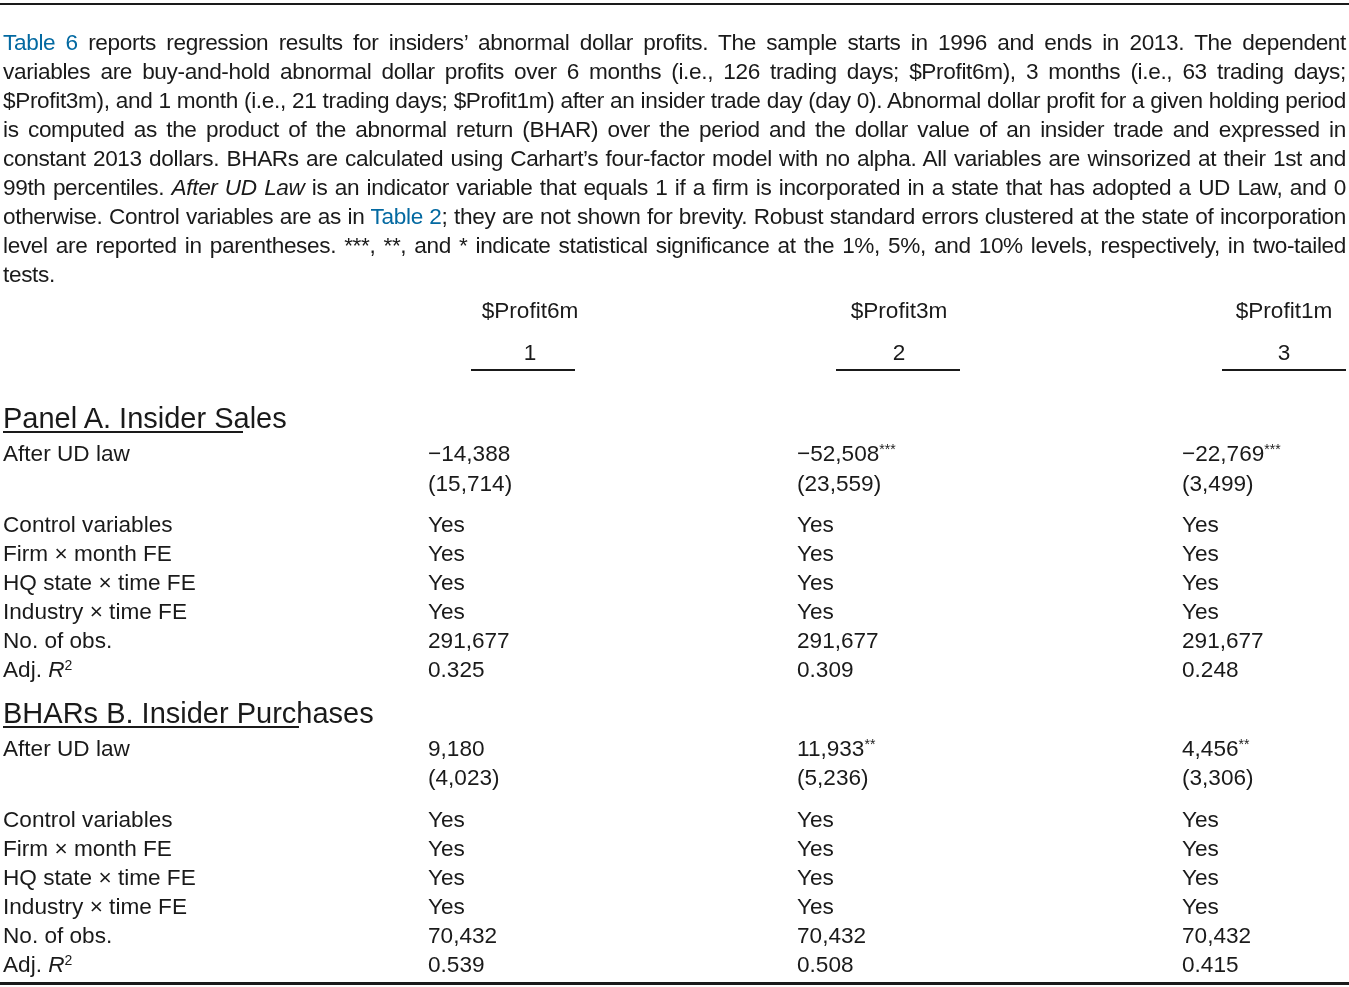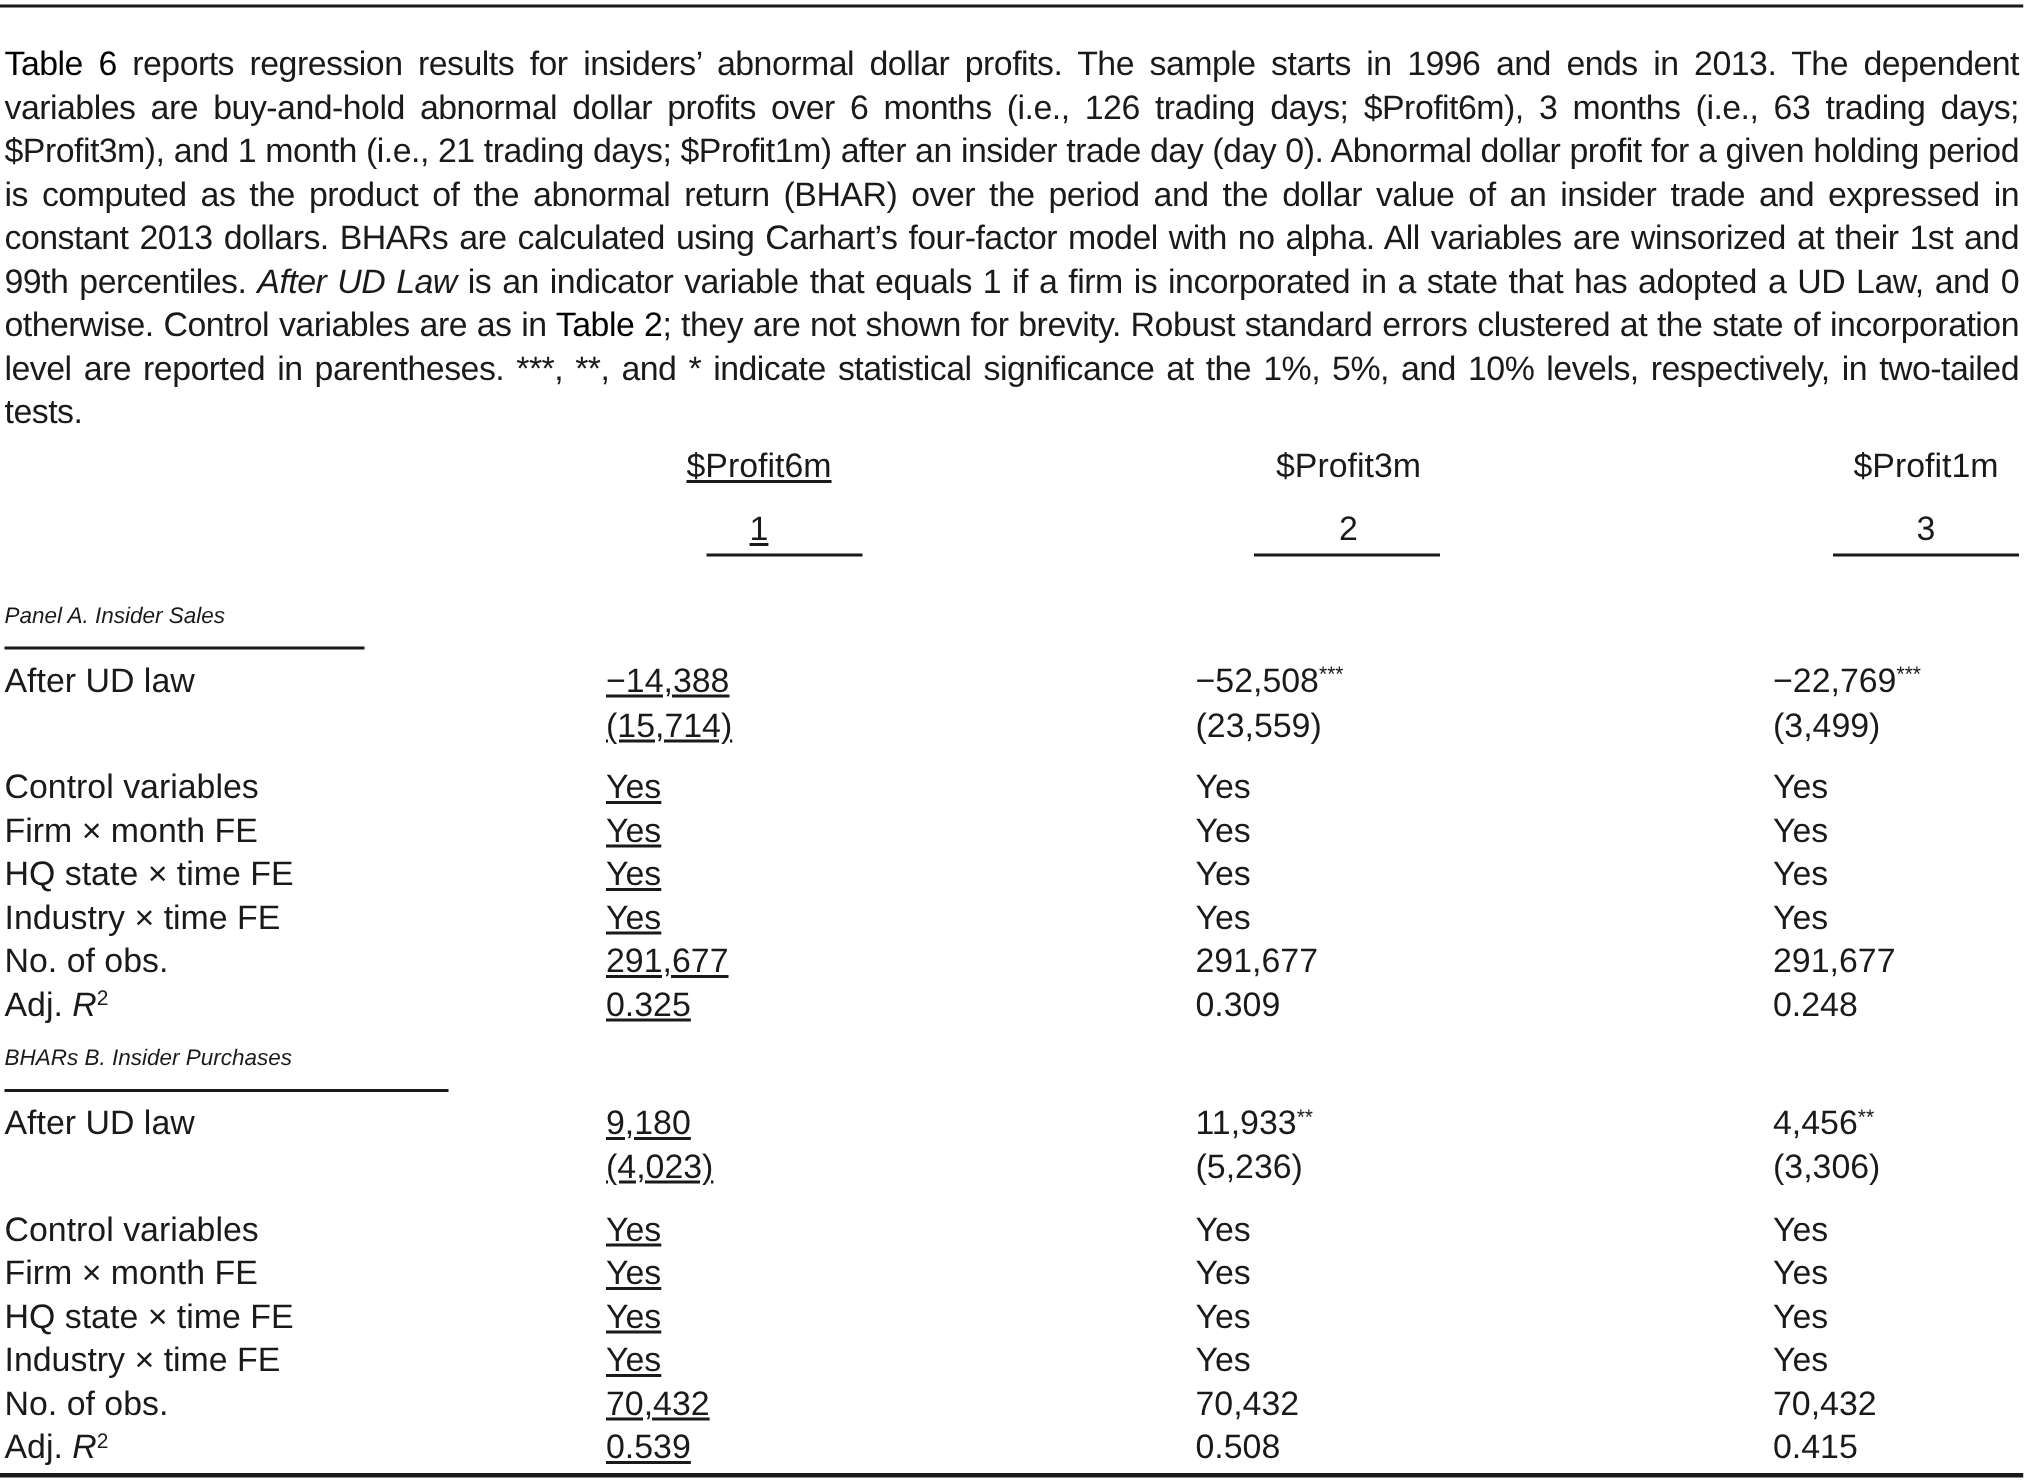--- a/index.html
+++ b/index.html
@@ -7,31 +7,31 @@
     width: 1349px; height: 987px; position: relative; overflow: hidden;
     font-family: "Liberation Sans", "DejaVu Sans", sans-serif;
     color: #1a1a1a;
   }
   .top-rule { position: absolute; left: 0; top: 3px; width: 1349px; height: 2px; background: #1a1a1a; }
   .caption {
     position: absolute; left: 3px; top: 28px; width: 1343px;
     font-size: 22.6px; line-height: 29px; text-align: justify;
     letter-spacing: -0.35px; font-stretch: condensed;
   }
-  .caption .link { color: #000000; }
+  .caption .link { color: #0369a1; }
   .caption i { font-style: italic; }
   .col-head { position: absolute; font-size: 22.6px; text-align: center; }
   .col-rule { position: absolute; height: 2px; background: #1a1a1a; }
   .row { position: absolute; left: 0; width: 1349px; height: 29px; font-size: 22.6px; }
   .row .label { position: absolute; left: 3px; top: 0; white-space: nowrap; }
   .row .cell { position: absolute; top: 0; white-space: nowrap; }
-  .c1 { left: 404px; width: 204px; text-decoration: underline; }
+  .c1 { left: 428px; width: 204px; }
   .c2 { left: 797px; width: 204px; }
   .c3 { left: 1182px; width: 204px; }
-  .panel-title { position: absolute; left: 3px; font-size: 15px; font-style: italic; white-space: nowrap; }
+  .panel-title { position: absolute; left: 3px; font-size: 29px; white-space: nowrap; }
   .panel-rule { position: absolute; left: 3px; height: 2px; background: #1a1a1a; }
   .bottom-rule { position: absolute; left: 0; top: 982px; width: 1349px; height: 3px; background: #1a1a1a; }
   sup { font-size: 14px; vertical-align: 7px; line-height: 0; }
   .r2 { font-style: italic; }
 </style>
 </head>
 <body>
 
 <div class="top-rule"></div>
 

